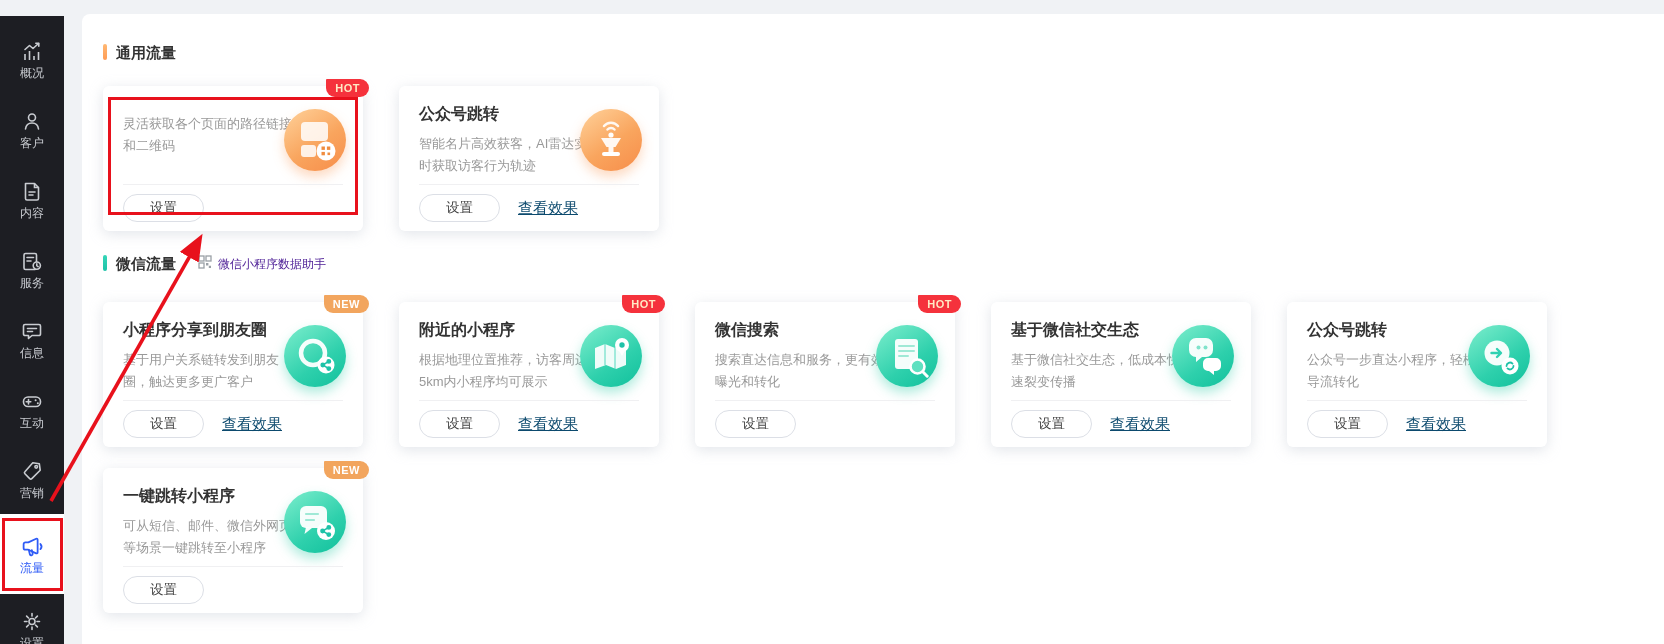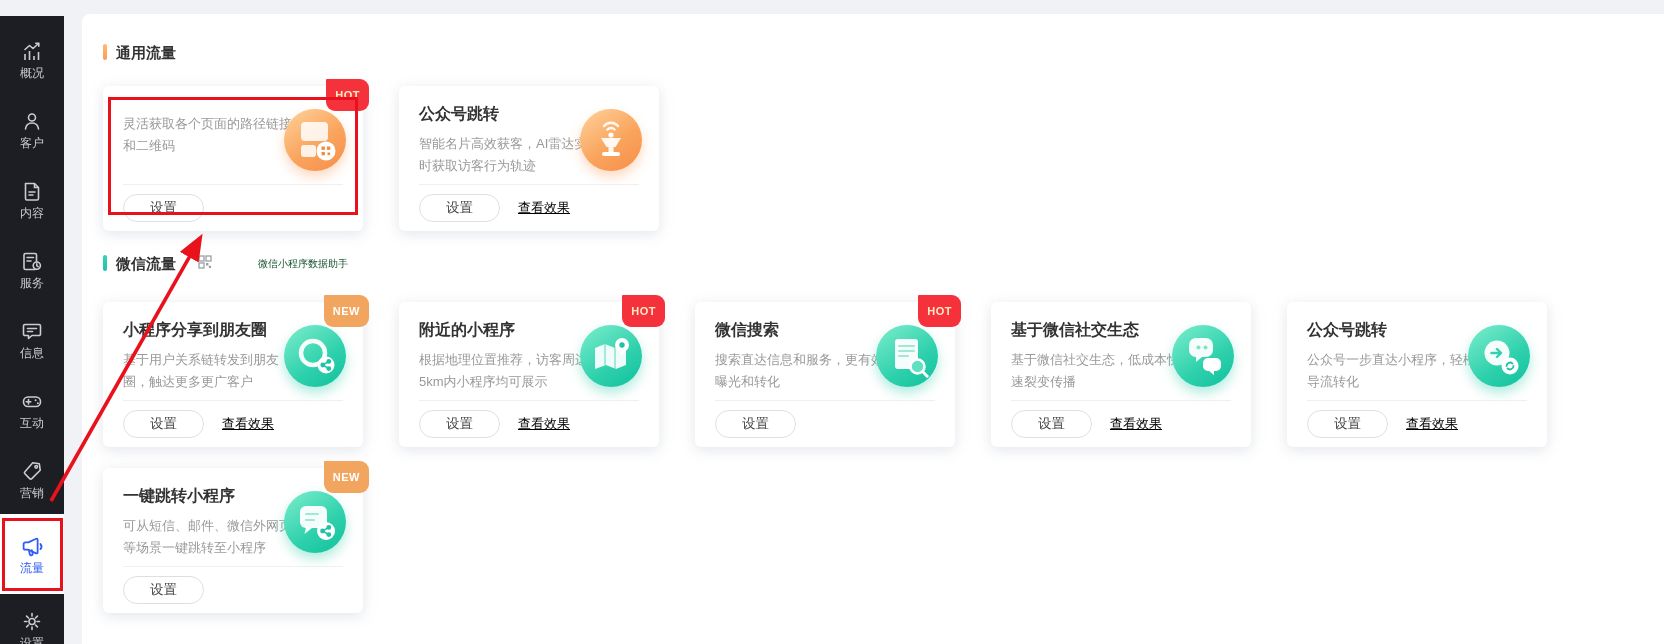--- a/index.html
+++ b/index.html
@@ -22,38 +22,38 @@
   .frame-sidebar{inset:4px 1px 3px 2px;}
 
   
   .panel{position:absolute;left:82px;top:14px;right:0;height:630px;background:#ffffff;border-radius:8px 0 0 0;padding:30px 0 0 21px;}
   .section-header{display:flex;align-items:flex-start;height:18px;}
   .accent-bar{width:4px;height:16px;border-radius:2px;margin-right:9px;}
   .accent-orange{background:linear-gradient(180deg,#ffb873,var(--orange-accent,#ff9c55));}
   .accent-teal{background:linear-gradient(180deg,#35d6b8,var(--teal-accent,#1ec2a8));}
   .section-title{font-size:15px;font-weight:700;color:#333;}
   .assistant{display:flex;align-items:center;gap:6px;margin-left:22px;cursor:pointer;}
-  .assistant-label{font-size:10px;color:#14532d;margin-left:40px;}
+  .assistant-label{font-size:12px;color:#4c1d95;}
 
   .card-grid{display:flex;gap:36px;}
   .grid-row1{margin-top:24px;}
   .grid-row2{margin-top:29px;}
   .grid-row3{margin-top:21px;}
 
   .card{position:relative;width:260px;height:145px;background:#fff;border-radius:6px;box-shadow:0 3px 14px rgba(185,192,204,.42);padding:18px 20px 0;}
   .card-title{font-size:16px;font-weight:700;color:var(--card-title,#333);line-height:20px;}
   .card-desc{margin-top:9px;width:178px;font-size:13px;color:var(--card-desc,#999);line-height:22px;}
   .card-icon{position:absolute;top:23px;right:17px;width:62px;height:62px;border-radius:50%;}
   .icon-orange{background:linear-gradient(145deg,#ffd29b 0%,#f9a55e 55%,#f78d4a 100%);box-shadow:0 6px 12px rgba(249,150,80,.35);}
   .icon-green{background:linear-gradient(145deg,#7deecd 0%,#2ed0ac 60%,#10c09c 100%);box-shadow:0 6px 12px rgba(32,200,160,.35);}
   .card-icon svg{display:block;width:62px;height:62px;}
   .card-footer{position:absolute;left:20px;right:20px;bottom:0;height:47px;border-top:1px solid #f0f0f2;display:flex;align-items:center;gap:18px;}
   .btn-settings{height:28px;padding:0 26px;border:1px solid #dcdfe6;border-radius:15px;background:#fff;font-size:13.5px;color:#444;font-family:inherit;cursor:pointer;}
-  .link-view{font-size:13px;color:#000000;text-decoration:underline;cursor:pointer;}
-  .badge{position:absolute;top:-7px;right:-6px;height:32px;display:flex;align-items:center;padding:0 9px;font-size:11px;font-weight:700;letter-spacing:.5px;border-radius:1px 9px 9px 9px;z-index:3;}
+  .link-view{font-size:15px;color:#0c4a6e;text-decoration:underline;cursor:pointer;}
+  .badge{position:absolute;top:-7px;right:-6px;height:18px;display:flex;align-items:center;padding:0 9px;font-size:11px;font-weight:700;letter-spacing:.5px;border-radius:1px 9px 9px 9px;z-index:3;}
   .badge-hot{background:var(--hot-badge,#f5323c);color:#ffe9c4;}
   .badge-new{background:var(--new-badge,#f2a55e);color:#ffffff;}
   .frame-card{inset:11px 5px 16px 5px;}
 
   .anno-arrow{position:absolute;inset:0;width:1664px;height:644px;z-index:25;pointer-events:none;}
 </style>
 </head>
 <body>
 <div id="app">
 

